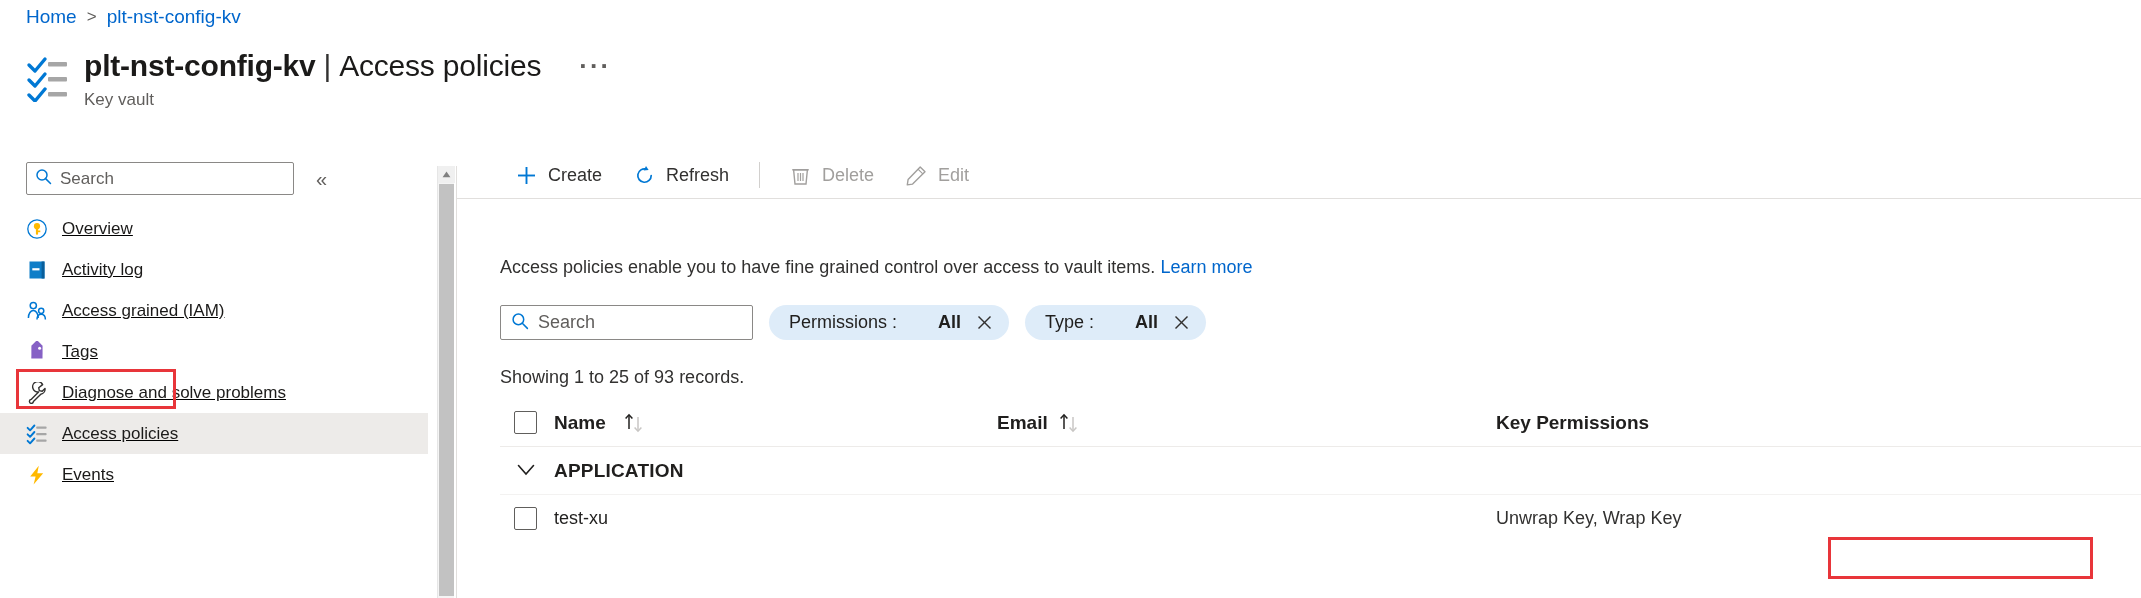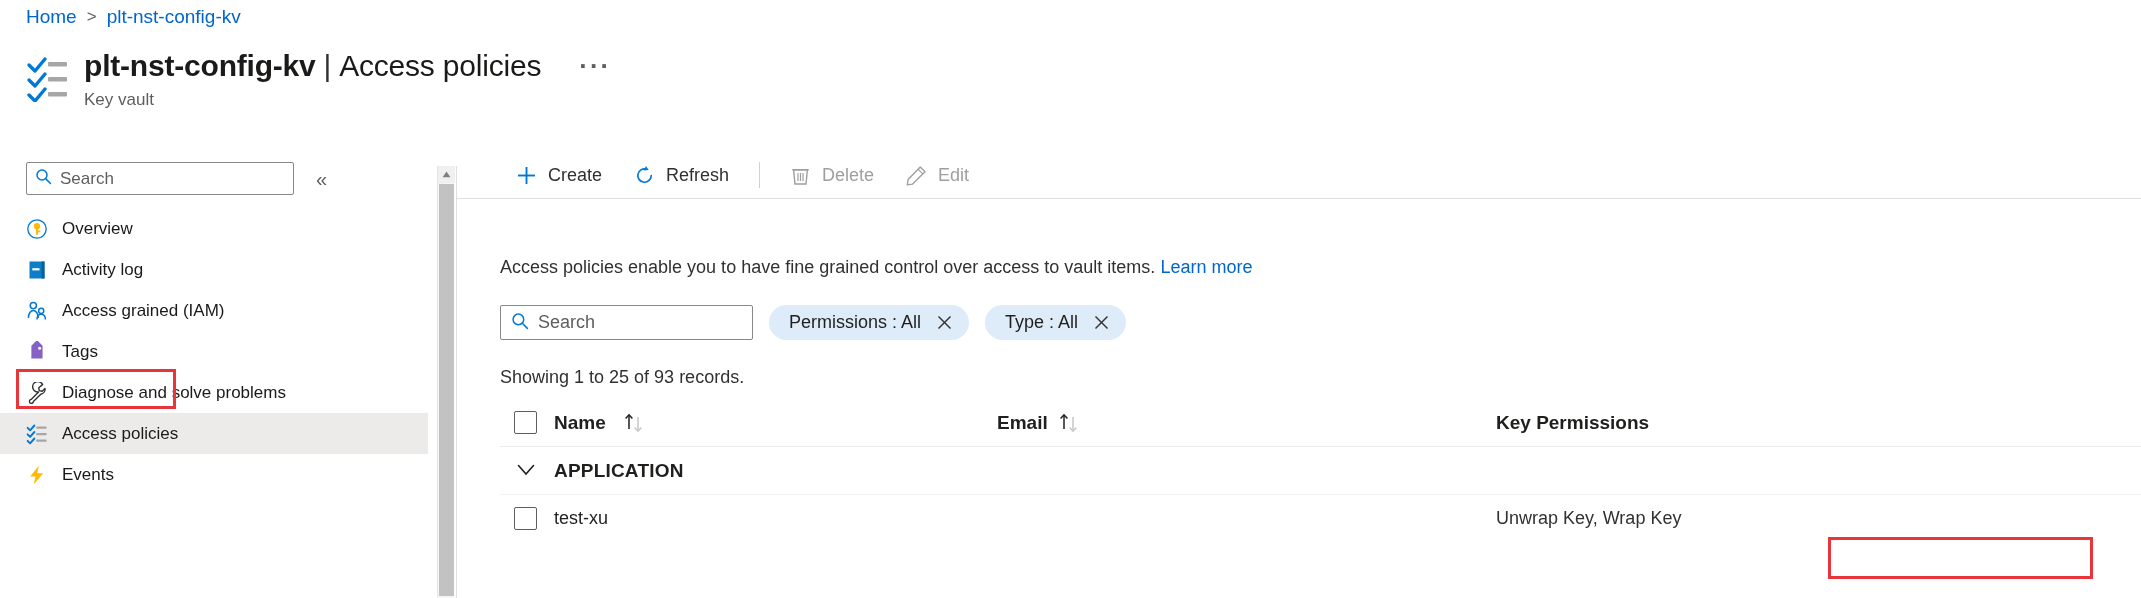--- a/index.html
+++ b/index.html
@@ -104,20 +104,21 @@
     color: #605e5c;
     cursor: pointer;
     line-height: 20px;
     user-select: none;
   }
 
   .nav-list {
     position: absolute;
     left: 0; top: 50px;
     width: 428px;
+    text-decoration: underline;
   }
   .nav-item {
     position: relative;
     display: flex;
     align-items: center;
     height: 41px;
     padding-left: 26px;
     gap: 14px;
     cursor: pointer;
   }
@@ -252,21 +253,21 @@
     border-radius: 18px;
     display: flex;
     align-items: center;
     padding: 0 16px 0 20px;
     gap: 15px;
     font-size: 18px;
     color: #201f1e;
     cursor: pointer;
     white-space: nowrap;
   }
-  .pill b { font-weight: 400; }
+  .pill b { font-weight: 700; margin-left: 36px; }
   .pill .xmark { display: flex; align-items: center; }
 
   .showing {
     position: absolute;
     left: 43px; top: 167px;
     font-size: 18px;
     color: #323130;
     line-height: 22px;
   }
 

